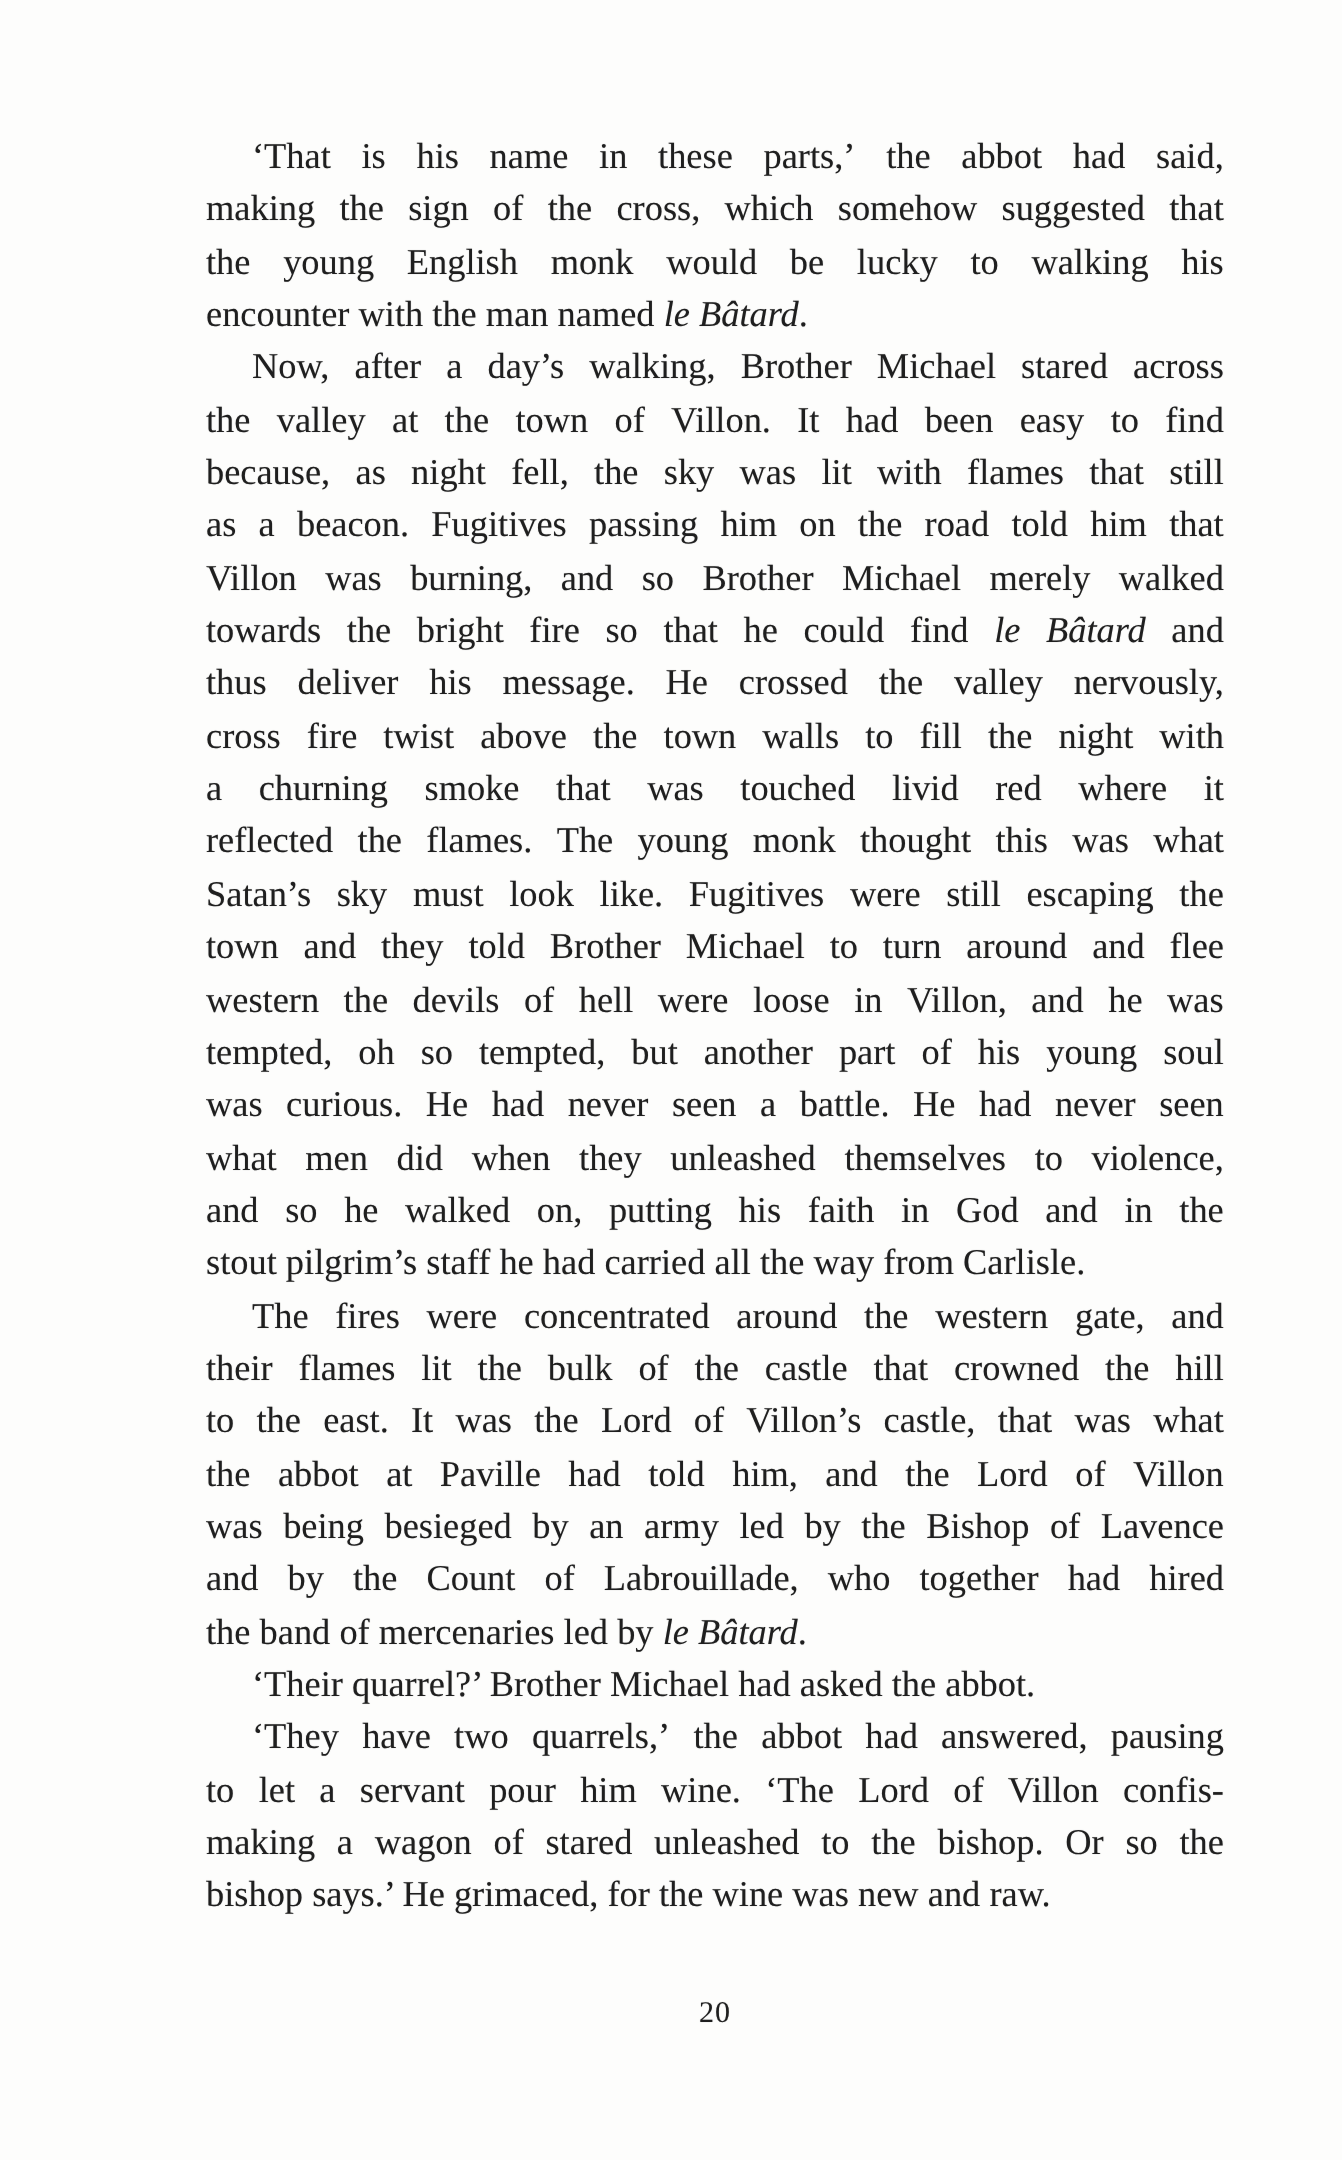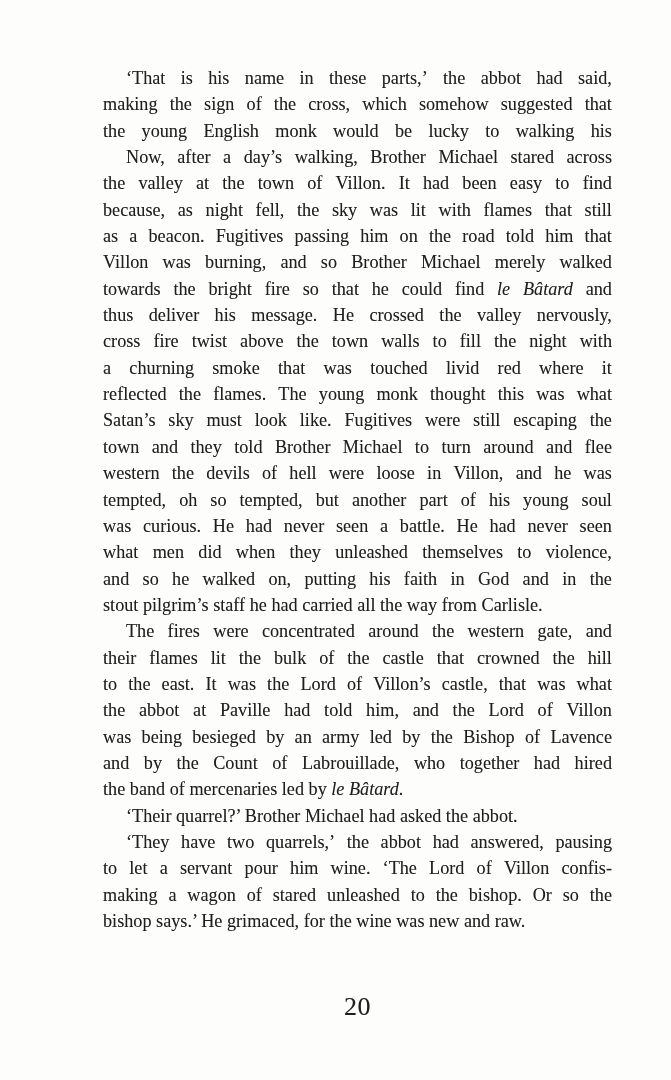--- a/index.html
+++ b/index.html
@@ -39,21 +39,21 @@
     padding-left: 23px;
   }
   .word { white-space: nowrap; }
   .i { font-style: italic; }
   .pagenumber {
     position: absolute;
     left: 103px;
     top: 994px;
     width: 509px;
     text-align: center;
-    font-size: 26px;
+    font-size: 15px;
     line-height: 26px;
     letter-spacing: 0.5px;
   }
 </style>
 </head>
 <body>
 
 <div class="page">
   <div class="textblock">
       <div class="line indent">
@@ -86,20 +86,21 @@
         <span class="word"><span>young</span></span>
         <span class="word"><span>English</span></span>
         <span class="word"><span>monk</span></span>
         <span class="word"><span>would</span></span>
         <span class="word"><span>be</span></span>
         <span class="word"><span>lucky</span></span>
         <span class="word"><span>to</span></span>
         <span class="word"><span>walking</span></span>
         <span class="word"><span>his</span></span>
       </div>
+      <div class="line last"><span class="word"><span>encounter</span></span> <span class="word"><span>with</span></span> <span class="word"><span>the</span></span> <span class="word"><span>man</span></span> <span class="word"><span>named</span></span> <span class="word"><span class="i">le</span></span> <span class="word"><span class="i">Bâtard</span><span>.</span></span></div>
       <div class="line indent">
         <span class="word"><span>Now,</span></span>
         <span class="word"><span>after</span></span>
         <span class="word"><span>a</span></span>
         <span class="word"><span>day’s</span></span>
         <span class="word"><span>walking,</span></span>
         <span class="word"><span>Brother</span></span>
         <span class="word"><span>Michael</span></span>
         <span class="word"><span>stared</span></span>
         <span class="word"><span>across</span></span>

